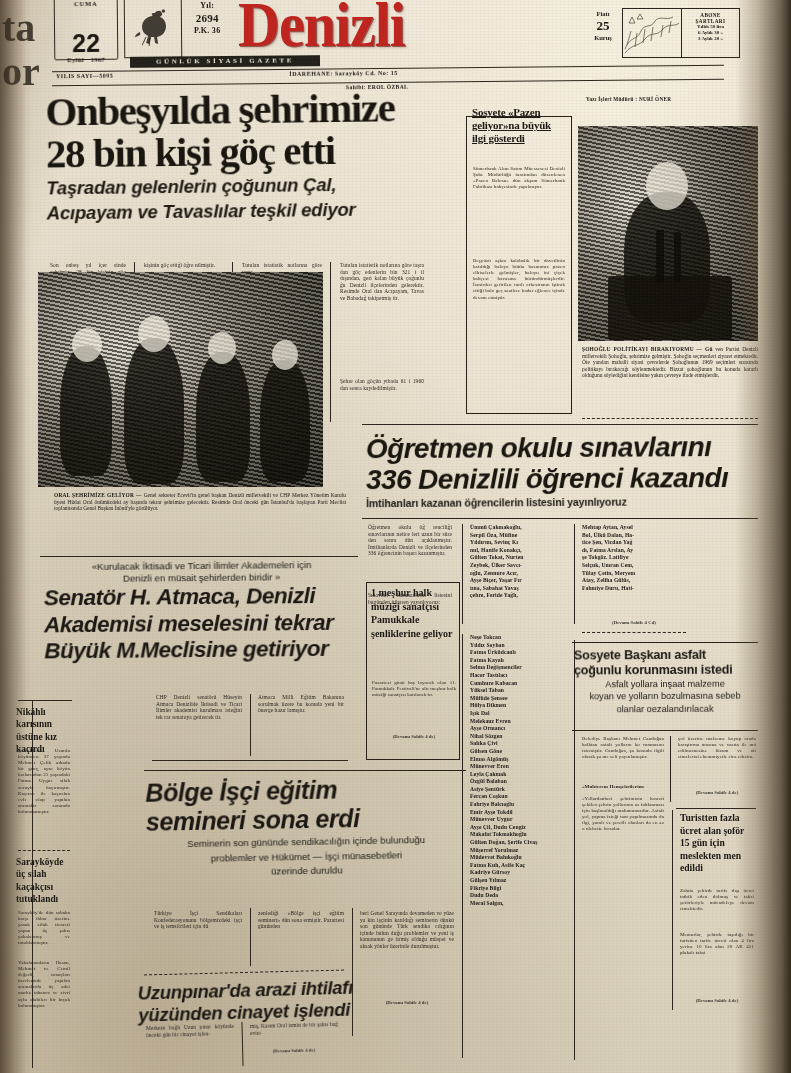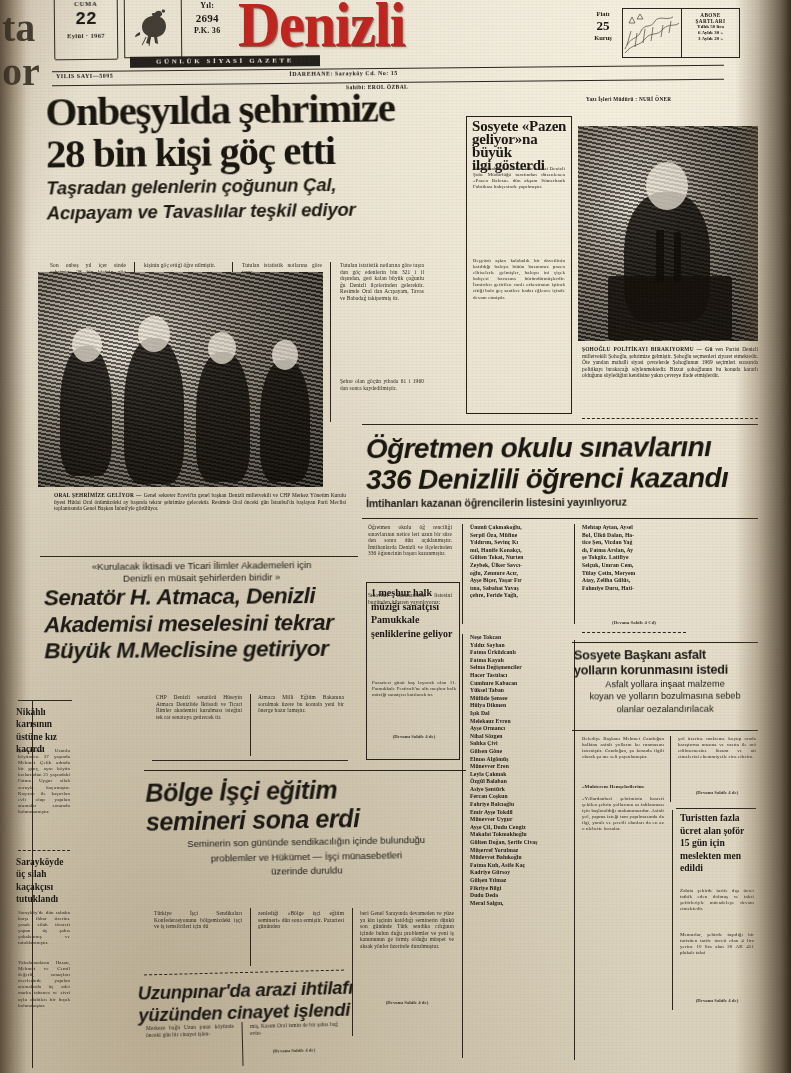--- a/index.html
+++ b/index.html
@@ -40,21 +40,21 @@
     color:#241f19;filter:blur(.22px);letter-spacing:.1px;
   }
   .body-text.tiny{font-size:5.0px;line-height:6.1px;}
   .kicker{font-size:5.4px;line-height:6.6px;font-weight:bold;}
 
   
   .masthead{position:absolute;left:0;top:0;width:712px;height:86px;}
   .datebox{position:absolute;left:28px;top:-4px;width:62px;height:62px;border:1.6px solid #2a241c;border-radius:2px;
     text-align:center;transform:rotate(-.6deg);filter:blur(.15px);}
   .dayname{font-size:6.5px;font-weight:bold;letter-spacing:.8px;margin-top:3px;}
-  .daynum{font-size:18px;font-weight:bold;line-height:24px;font-family:Liberation Mono, monospace;}
+  .daynum{font-size:25px;font-weight:bold;line-height:24px;font-family:Liberation Sans, sans-serif;margin-top:24px;}
   .datesub{font-size:6.5px;font-weight:bold;letter-spacing:.4px;margin-top:1px;}
   .roosterbox{position:absolute;left:98px;top:-2px;width:56px;height:58px;border:1.4px solid #2a241c;
     display:flex;align-items:center;justify-content:center;transform:rotate(-.5deg);}
   .rooster{width:40px;height:42px;}
   .yilbox{position:absolute;left:168px;top:0px;text-align:center;font-weight:bold;filter:blur(.15px);}
   .yilbox div{font-size:8px;line-height:11px;letter-spacing:.3px;}
   .yilbox .big{font-size:11px;line-height:14px;}
   .nameplate{position:absolute;left:212px;top:-6px;width:330px;height:72px;}
   .nameplate .title{
     font-family:"Liberation Serif", serif;font-weight:bold;font-style:normal;
@@ -246,21 +246,21 @@
       <i style="left:86px;top:66px;width:60px;height:146px;"></i>
       <b style="left:100px;top:44px;width:32px;height:36px;"></b>
       <i style="left:158px;top:80px;width:54px;height:130px;"></i>
       <b style="left:170px;top:60px;width:28px;height:32px;"></b>
       <i style="left:222px;top:88px;width:50px;height:122px;"></i>
       <b style="left:234px;top:68px;width:26px;height:30px;"></b>
     </div>
   </div>
 
   <div class="boxed" style="left:440px;top:116px;width:104px;height:296px;"></div>
-  <div class="boxhead" style="position:absolute;left:446px;top:120px;width:96px;font-size:15px;line-height:13px;letter-spacing:-.2px;">
+  <div class="boxhead" style="position:absolute;left:446px;top:106px;width:96px;font-size:11px;line-height:13px;letter-spacing:-.2px;text-decoration:underline;">
     <div>Sosyete «Pazen</div>
     <div>geliyor»na büyük</div>
     <div>ilgi gösterdi</div>
   </div>
   <div class="body-text tiny" style="position:absolute;left:447px;top:166px;width:92px;">Sümerbank Alım Satım Müessesesi Denizli Şube Müdürlüğü tarafından düzenlenen «Pazen Balosu» dün akşam Sümerbank Fabrikası bahçesinde yapılmıştır.</div>
   <div class="body-text tiny" style="position:absolute;left:447px;top:258px;width:92px;">Beşyüzü aşkın kalabalık bir davetlinin katıldığı baloya bütün basınımız pazen elbiselerle gelmişler, baloyu ini çiçek bahçesi havasına büründürmüşlerdir. İzmirden getirilen canlı orkestranın iştirak ettiği balo geç saatlere kadar eğlence içinde devam etmiştir.</div>
 
   <div class="photo" style="left:552px;top:126px;width:180px;height:215px;">
     <div class="ph-figs">
       <i style="left:46px;top:66px;width:86px;height:130px;"></i>
@@ -376,21 +376,21 @@
   <div class="hrule" style="left:126px;top:760px;width:196px;"></div>
 
   <div class="boxed" style="left:340px;top:582px;width:92px;height:176px;"></div>
   <div class="boxhead" style="position:absolute;left:345px;top:586px;width:86px;font-size:10px;line-height:13.5px;">1 meşhur halk müziği sanatçısı Pamukkale şenliklerine geliyor</div>
   <div class="body-text tiny" style="position:absolute;left:346px;top:680px;width:84px;">Pazartesi günü baş layacak olan 11. Pamukkale Festivali'ne altı meşhur halk müziği sanatçısı katılacak tır.</div>
   <div class="devam" style="position:absolute;left:346px;top:734px;width:84px;">(Devamı Sahife 4 de)</div>
 
   <div class="hrule" style="left:546px;top:642px;width:186px;"></div>
   <div class="h-beled">
     <div class="l">Sosyete Başkanı asfalt</div>
-    <div class="l">yolların korunmasını istedi</div>
+    <div class="l">çoğunlu korunmasını istedi</div>
     <div class="sub">Asfalt yollara    inşaat    malzeme</div>
     <div class="sub">koyan ve yolların bozulmasına sebeb</div>
     <div class="sub">olanlar oezalandırılacak</div>
   </div>
   <div class="hrule" style="left:546px;top:730px;width:186px;"></div>
   <div class="body-text tiny" style="position:absolute;left:556px;top:736px;width:82px;">Belediye Başkanı Mehmet Candoğan halktan asfalt yolların ko runmasını istemiştir. Candoğan, şu konuda ilgili olarak şu me seli yayınlamıştır.</div>
   <div class="body-text tiny kicker" style="position:absolute;left:556px;top:784px;width:82px;">«Muhterem Hemşehrilerim:</div>
   <div class="body-text tiny" style="position:absolute;left:556px;top:796px;width:82px;">«Yıllardanberi şehrimizin hasreti çekilen şehrin yollarının as faltlanması için başlanıldığı malumunuzdur. Asfalt yol, yapma isteği tam yapılmasında da ilgi, yaralı ve şerefli olanları da en az o nlebette bozular.</div>
   <div class="body-text tiny" style="position:absolute;left:652px;top:736px;width:78px;">yol üzerine malzeme koyup orada karıştırma masına ve vasıta ile mü edilmemesine lüzum ve ait etmeleriai ehemmiyetle rica ederim.</div>
   <div class="devam" style="position:absolute;left:652px;top:790px;width:78px;">(Devamı Sahife 4 de)</div>

